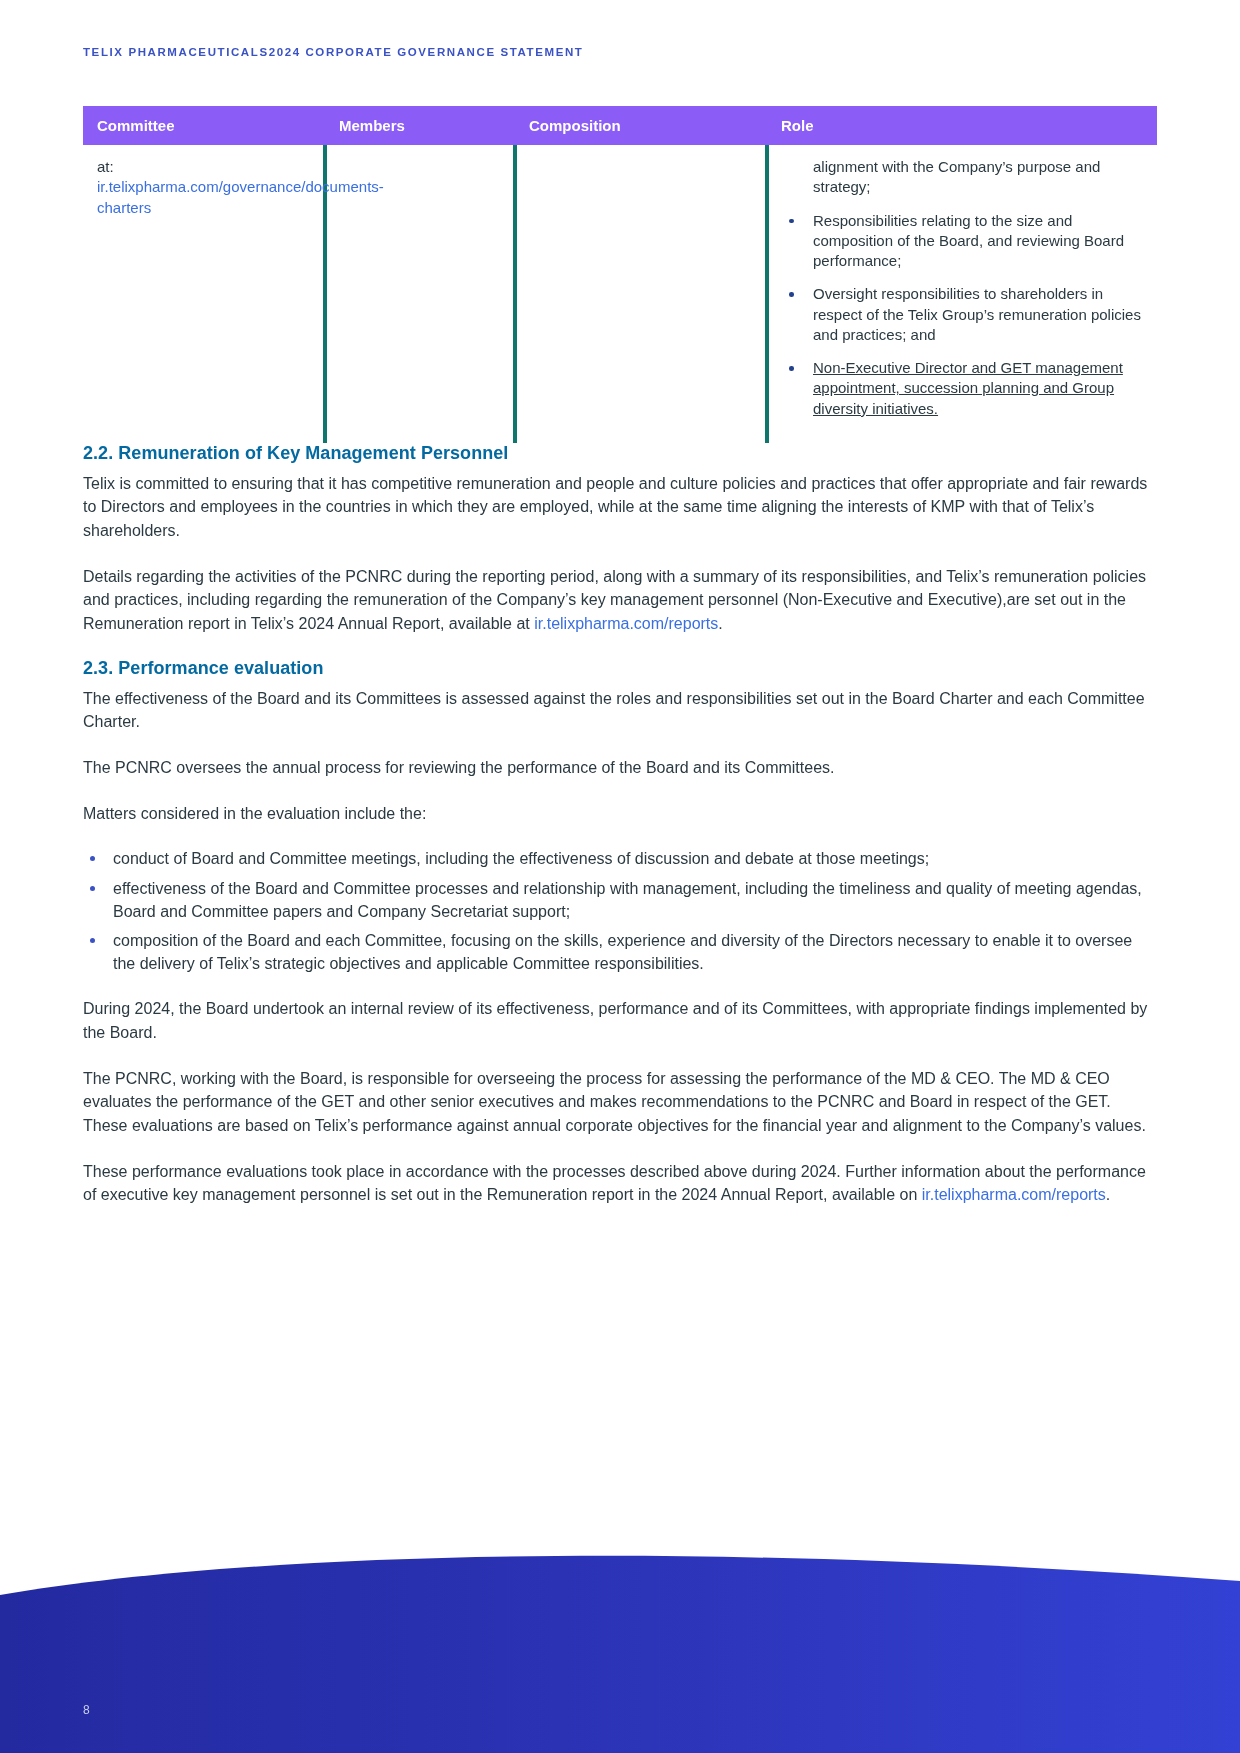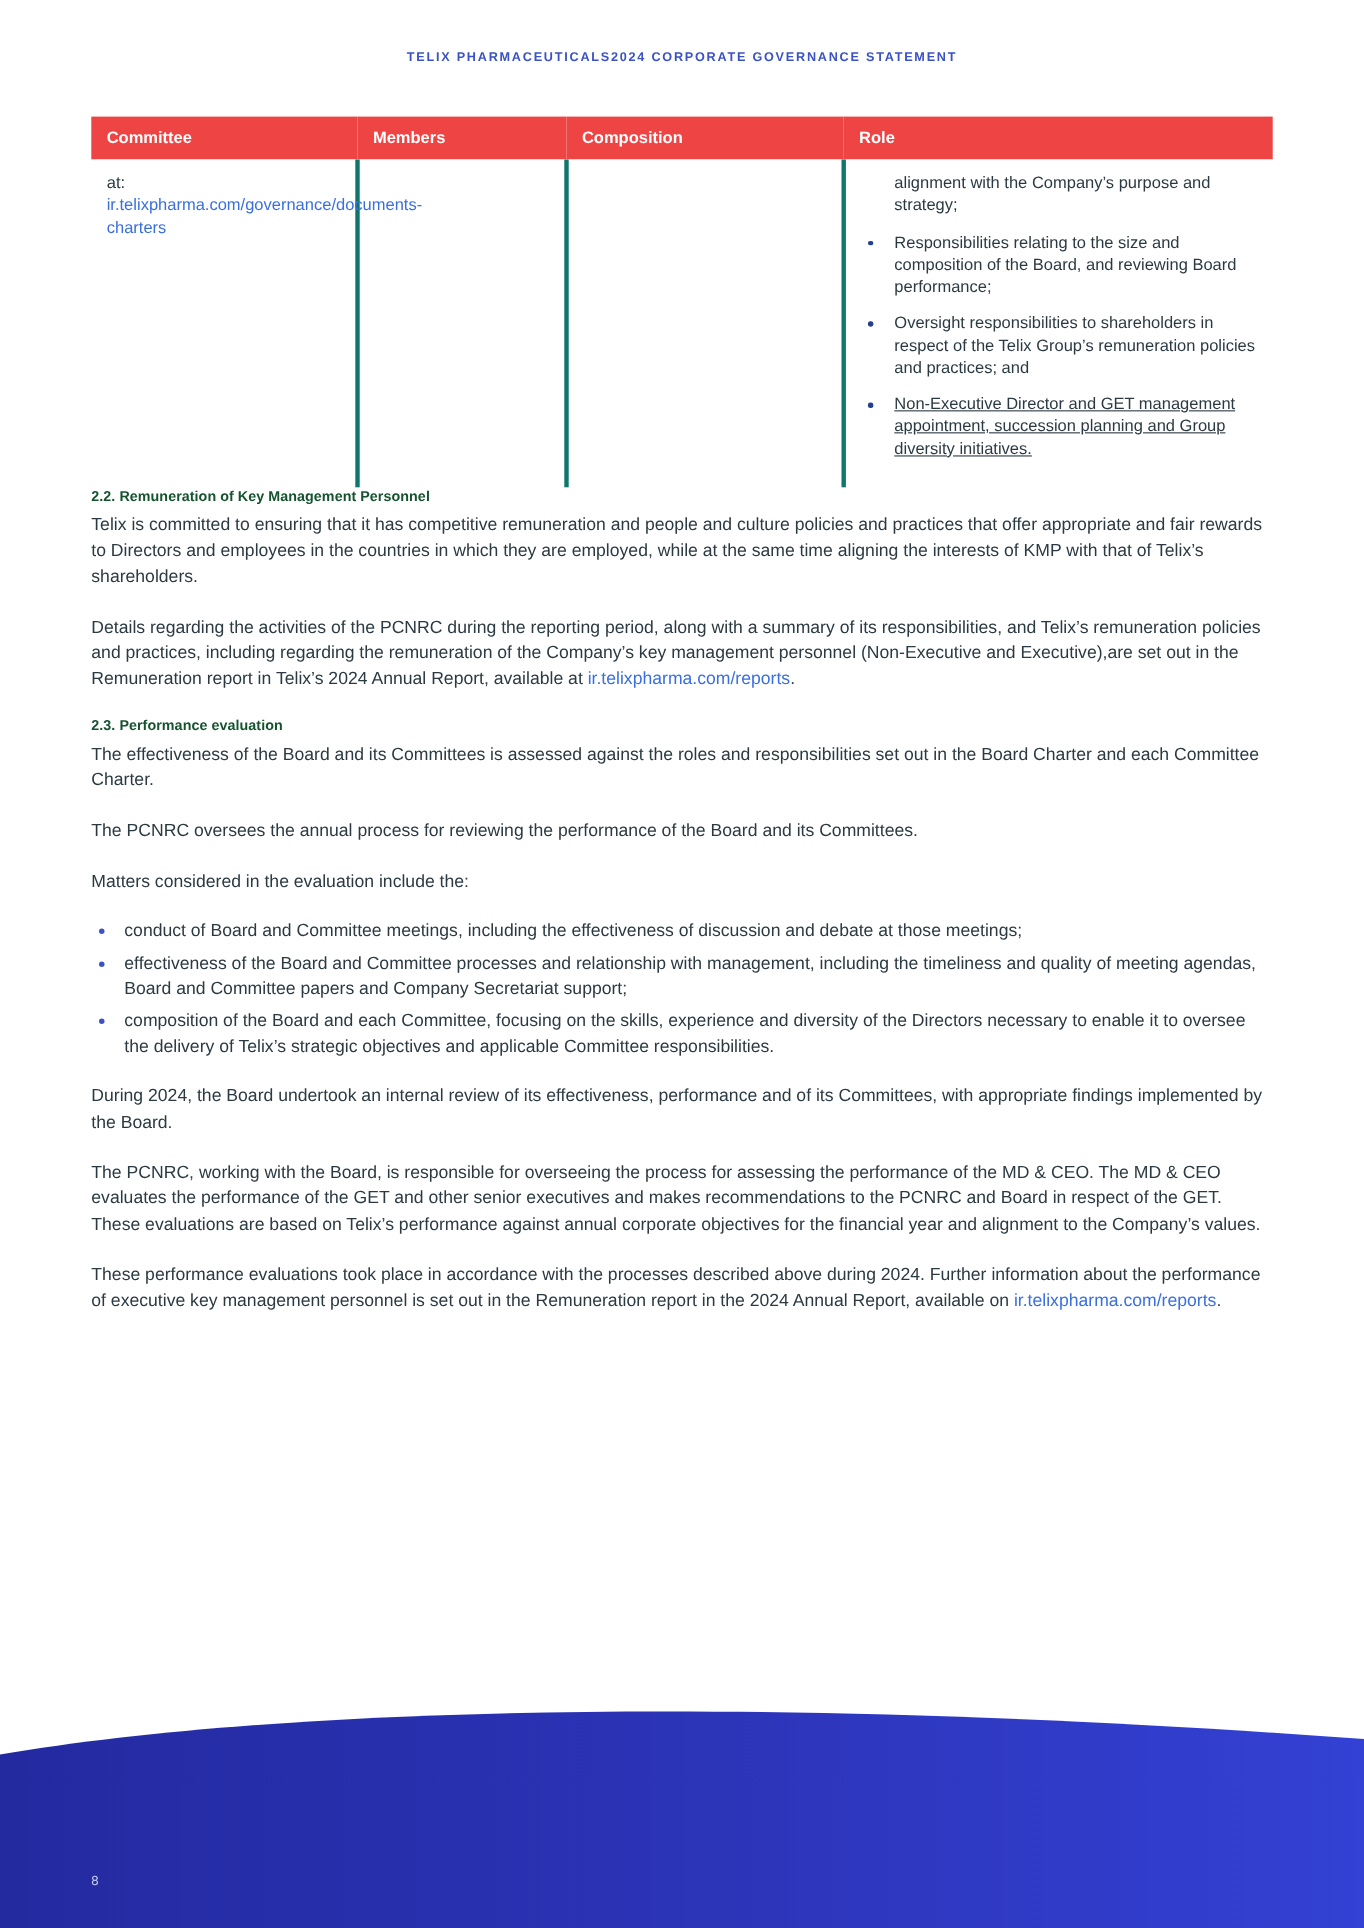--- a/index.html
+++ b/index.html
@@ -22,21 +22,21 @@
     box-sizing: border-box;
   }
 
   
   .running-header {
     position: absolute;
     top: 46px;
     left: 83px;
     right: 83px;
     display: flex;
-    justify-content: center;
+    justify-content: flex-start;
     align-items: baseline;
     font-size: 11.5px;
     letter-spacing: 1.6px;
     color: #3a52c4;
     font-weight: 600;
   }
   .running-header .rh-right {
     text-align: right;
   }
 
@@ -48,21 +48,21 @@
     width: 1074px;
   }
 
   
   .gov-table {
     width: 1074px;
     border-collapse: collapse;
     table-layout: fixed;
   }
   .gov-table thead th {
-    background: #ef4444;
+    background: #8b5cf6;
     color: #ffffff;
     font-size: 15px;
     font-weight: 700;
     text-align: left;
     padding: 11px 14px 11px 14px;
     vertical-align: middle;
     border: none;
   }
   .gov-table col.c1 { width: 242px; }
   .gov-table col.c2 { width: 190px; }
@@ -109,23 +109,23 @@
     left: 6px;
     top: 8px;
     width: 4.5px;
     height: 4.5px;
     border-radius: 50%;
     background: #23408e;
   }
 
   
   h2.section-heading {
-    font-size: 13px;
+    font-size: 18px;
     font-weight: 600;
-    color: #14532d;
+    color: #0369a1;
     margin: 0 0 8px 0;
     letter-spacing: 0.05px;
   }
   .sec-2-2 { margin-top: 28px; }
   .sec-2-3 { margin-top: 28px; }
 
   p.body-p {
     font-size: 16px;
     line-height: 1.48;
     margin: 0 0 22px 0;

